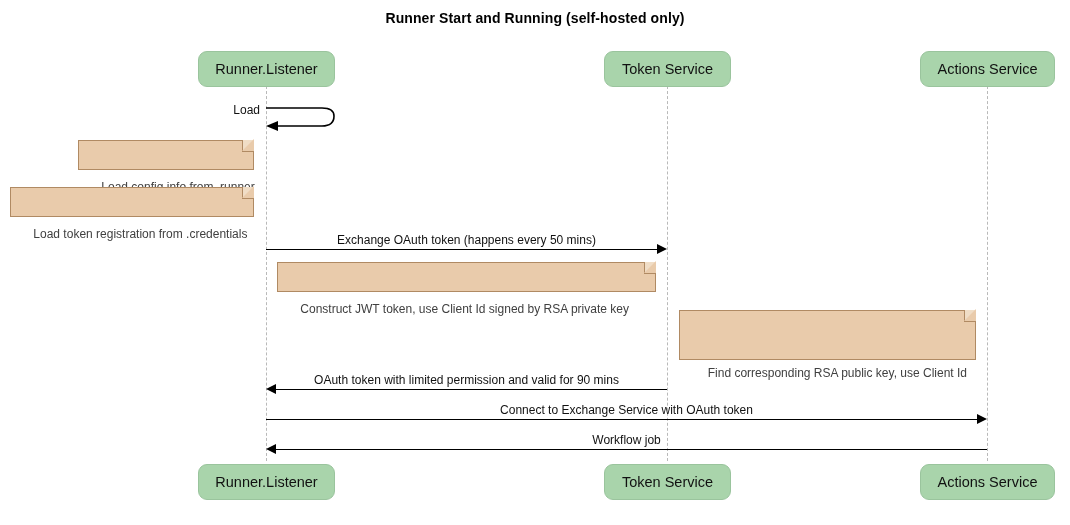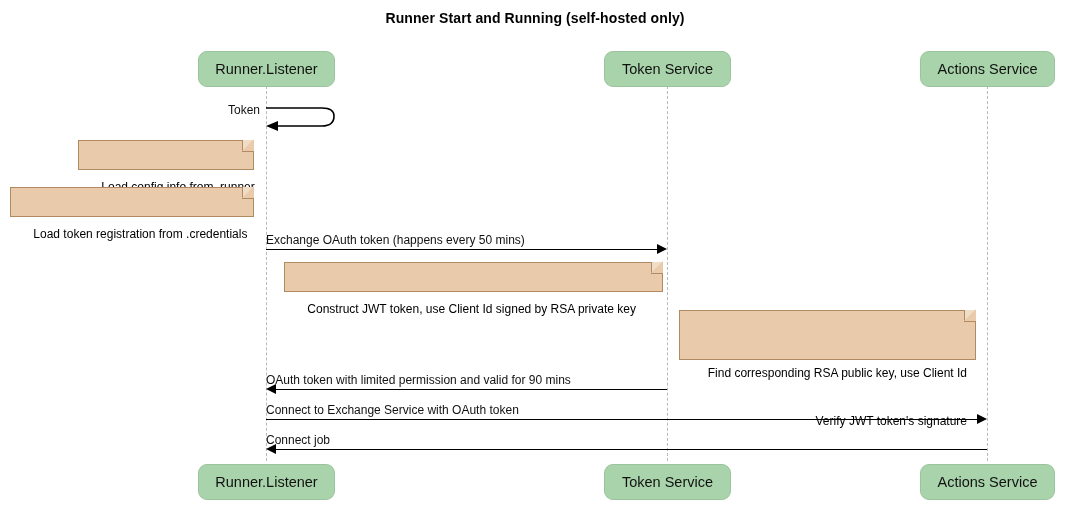--- a/index.html
+++ b/index.html
@@ -59,21 +59,21 @@
     white-space: nowrap;
   }
 
   
   .note {
     position: absolute;
     background: #e9cbab;
     border: 1px solid #b08a63;
     box-sizing: border-box;
     font-size: 12px;
-    color: #000000;
+    color: #404040;
     padding: 6px 8px 6px 9px;
     line-height: 16px;
     white-space: pre;
   }
   .note .dogear {
     position: absolute;
     top: -1px;
     right: -1px;
     width: 11px;
     height: 11px;
@@ -109,21 +109,21 @@
     border-left: 10px solid #000000;
   }
   .arrowhead.left {
     border-right: 10px solid #000000;
   }
   .msg-label {
     position: absolute;
     font-size: 12px;
     color: #111111;
     white-space: nowrap;
-    text-align: left;
+    text-align: center;
   }
 
   
   .selfloop {
     position: absolute;
   }
   .selfloop svg { display: block; }
 </style>
 </head>
 <body>
@@ -149,21 +149,21 @@
   <div class="participant" style="left:198px; top:464px; width:137px;">
     <span>Runner.Listener</span>
   </div>
   <div class="participant" style="left:604px; top:464px; width:127px;">
     <span>Token Service</span>
   </div>
   <div class="participant" style="left:920px; top:464px; width:135px;">
     <span>Actions Service</span>
   </div>
 
-  <div class="msg-label" style="left:190px; top:103px; width:70px; text-align:right;">Token</div>
+  <div class="msg-label" style="left:190px; top:103px; width:70px; text-align:right;">Load</div>
   <div class="selfloop" style="left:264px; top:104px;">
     <svg width="80" height="28" viewBox="0 0 80 28">
       <path d="M 2 4 L 58 4 Q 70 4 70 12 Q 70 22 58 22 L 14 22" fill="none" stroke="#000000" stroke-width="1.6"></path>
       <path d="M 2 22 L 14 17 L 14 27 Z" fill="#000000"></path>
     </svg>
   </div>
 
   <div class="note" style="left:78px; top:140px; width:176px; height:30px;">
     <span class="dogear"></span>
     <span>Load config info from .runner</span>
@@ -171,36 +171,35 @@
 
   <div class="note" style="left:10px; top:187px; width:244px; height:30px;">
     <span class="dogear"></span>
     <span>Load token registration from .credentials</span>
   </div>
 
   <div class="msg-label" style="left:266px; top:233px; width:401px;">Exchange OAuth token (happens every 50 mins)</div>
   <div class="msg-line" style="left:266px; top:249px; width:391px;"></div>
   <div class="arrowhead right" style="left:657px; top:244px;"></div>
 
-  <div class="note" style="left:284px; top:262px; width:379px; height:30px;">
+  <div class="note" style="left:277px; top:262px; width:379px; height:30px;">
     <span class="dogear"></span>
     <span>Construct JWT token, use Client Id signed by RSA private key</span>
   </div>
 
   <div class="note" style="left:679px; top:310px; width:297px; height:50px;text-align:right;">
     <span class="dogear"></span>
     <div>Find corresponding RSA public key, use Client Id</div>
-    <div>Verify JWT token's signature</div>
   </div>
 
   <div class="msg-label" style="left:266px; top:373px; width:401px;">OAuth token with limited permission and valid for 90 mins</div>
   <div class="msg-line" style="left:276px; top:389px; width:391px;"></div>
   <div class="arrowhead left" style="left:266px; top:384px;"></div>
 
   <div class="msg-label" style="left:266px; top:403px; width:721px;">Connect to Exchange Service with OAuth token</div>
   <div class="msg-line" style="left:266px; top:419px; width:711px;"></div>
   <div class="arrowhead right" style="left:977px; top:414px;"></div>
 
-  <div class="msg-label" style="left:266px; top:433px; width:721px;">Connect job</div>
+  <div class="msg-label" style="left:266px; top:433px; width:721px;">Workflow job</div>
   <div class="msg-line" style="left:276px; top:449px; width:711px;"></div>
   <div class="arrowhead left" style="left:266px; top:444px;"></div>
 
 </div>
 
 </body></html>

